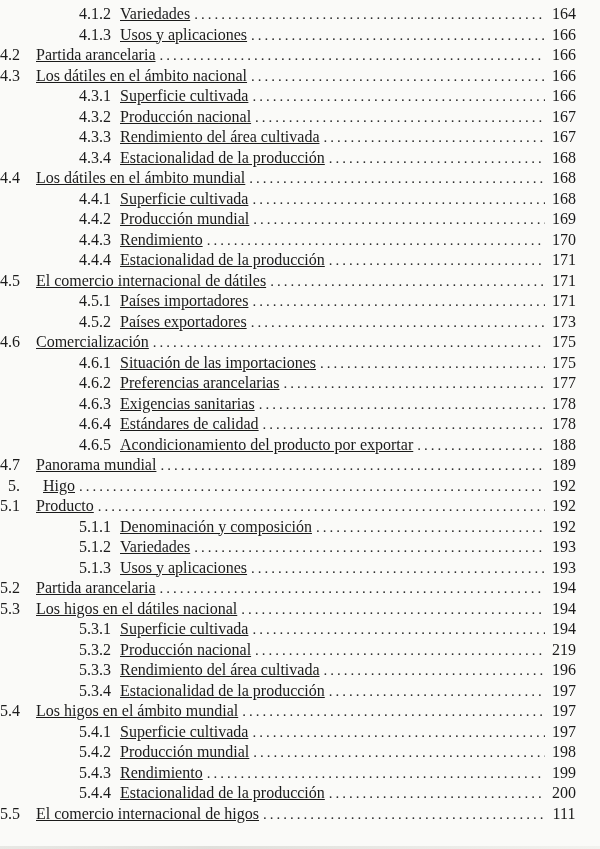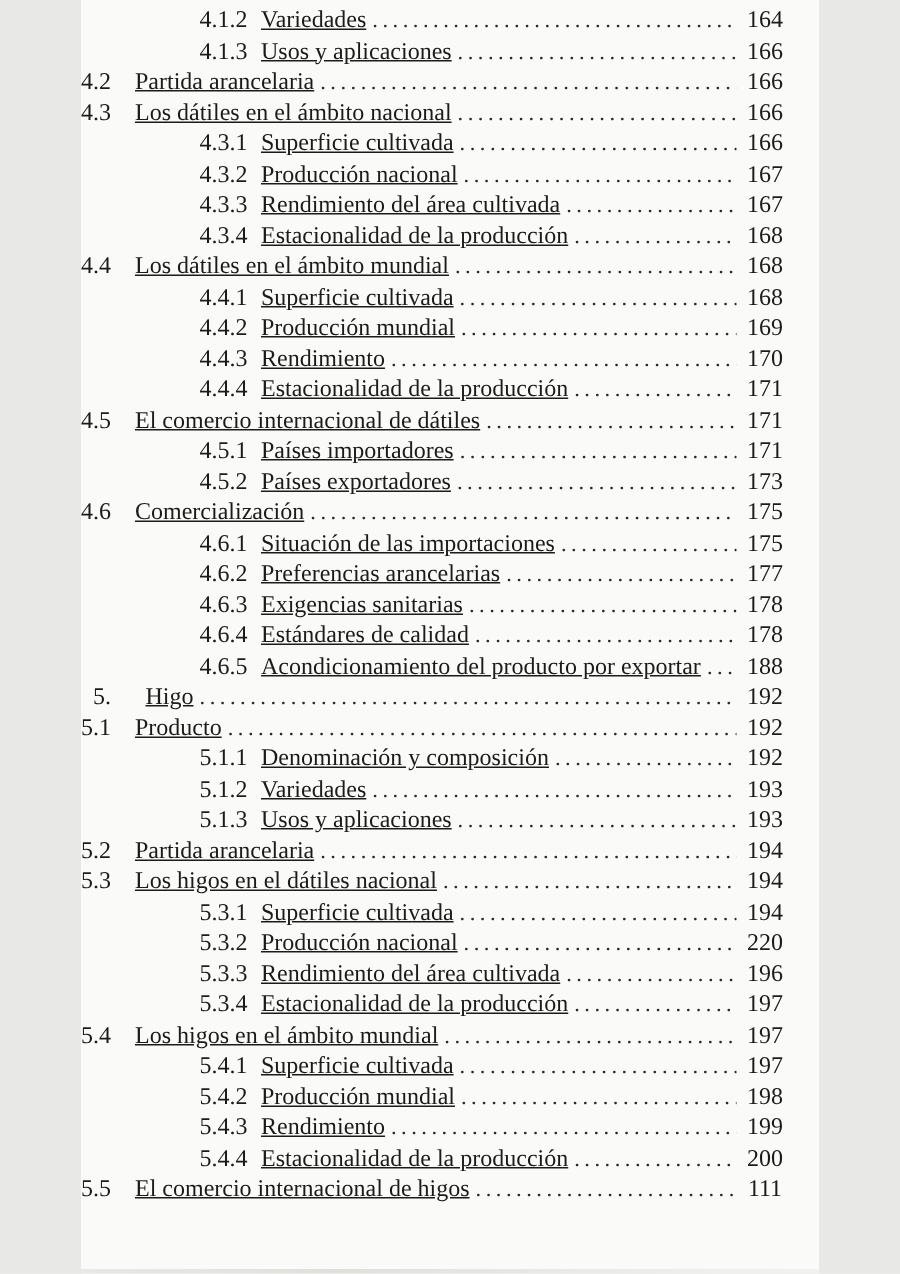--- a/index.html
+++ b/index.html
@@ -2,21 +2,21 @@
 <html><head>
 <meta charset="utf-8">
 <style>
   html, body {
     margin: 0;
     padding: 0;
     background: #e8e8e6;
   }
   .page {
     position: relative;
-    width: 492px;
+    width: 600px;
     height: 849px;
     margin: 0 auto;
     background: #fafaf8;
     overflow: hidden;
     font-family: "Liberation Serif", "DejaVu Serif", serif;
     color: #1b1b1b;
   }
   .toc {
     position: absolute;
     top: 4px;
@@ -217,20 +217,26 @@
     <span class="pagenum">178</span>
   </div>
 
   <div class="row lvl3">
     <span class="num">4.6.5</span>
     <span class="title">Acondicionamiento del producto por exportar</span>
     <span class="leader"></span>
     <span class="pagenum">188</span>
   </div>
 
+  <div class="row lvl2">
+    <span class="num">4.7</span>
+    <span class="title">Panorama mundial</span>
+    <span class="leader"></span>
+    <span class="pagenum">189</span>
+  </div>
 
 
   <div class="row lvl1">
     <span class="num">5.</span>
     <span class="title">Higo</span>
     <span class="leader"></span>
     <span class="pagenum">192</span>
   </div>
 
   <div class="row lvl2">
@@ -279,21 +285,21 @@
     <span class="num">5.3.1</span>
     <span class="title">Superficie cultivada</span>
     <span class="leader"></span>
     <span class="pagenum">194</span>
   </div>
 
   <div class="row lvl3">
     <span class="num">5.3.2</span>
     <span class="title">Producción nacional</span>
     <span class="leader"></span>
-    <span class="pagenum">220</span>
+    <span class="pagenum">219</span>
   </div>
 
   <div class="row lvl3">
     <span class="num">5.3.3</span>
     <span class="title">Rendimiento del área cultivada</span>
     <span class="leader"></span>
     <span class="pagenum">196</span>
   </div>
 
   <div class="row lvl3">

